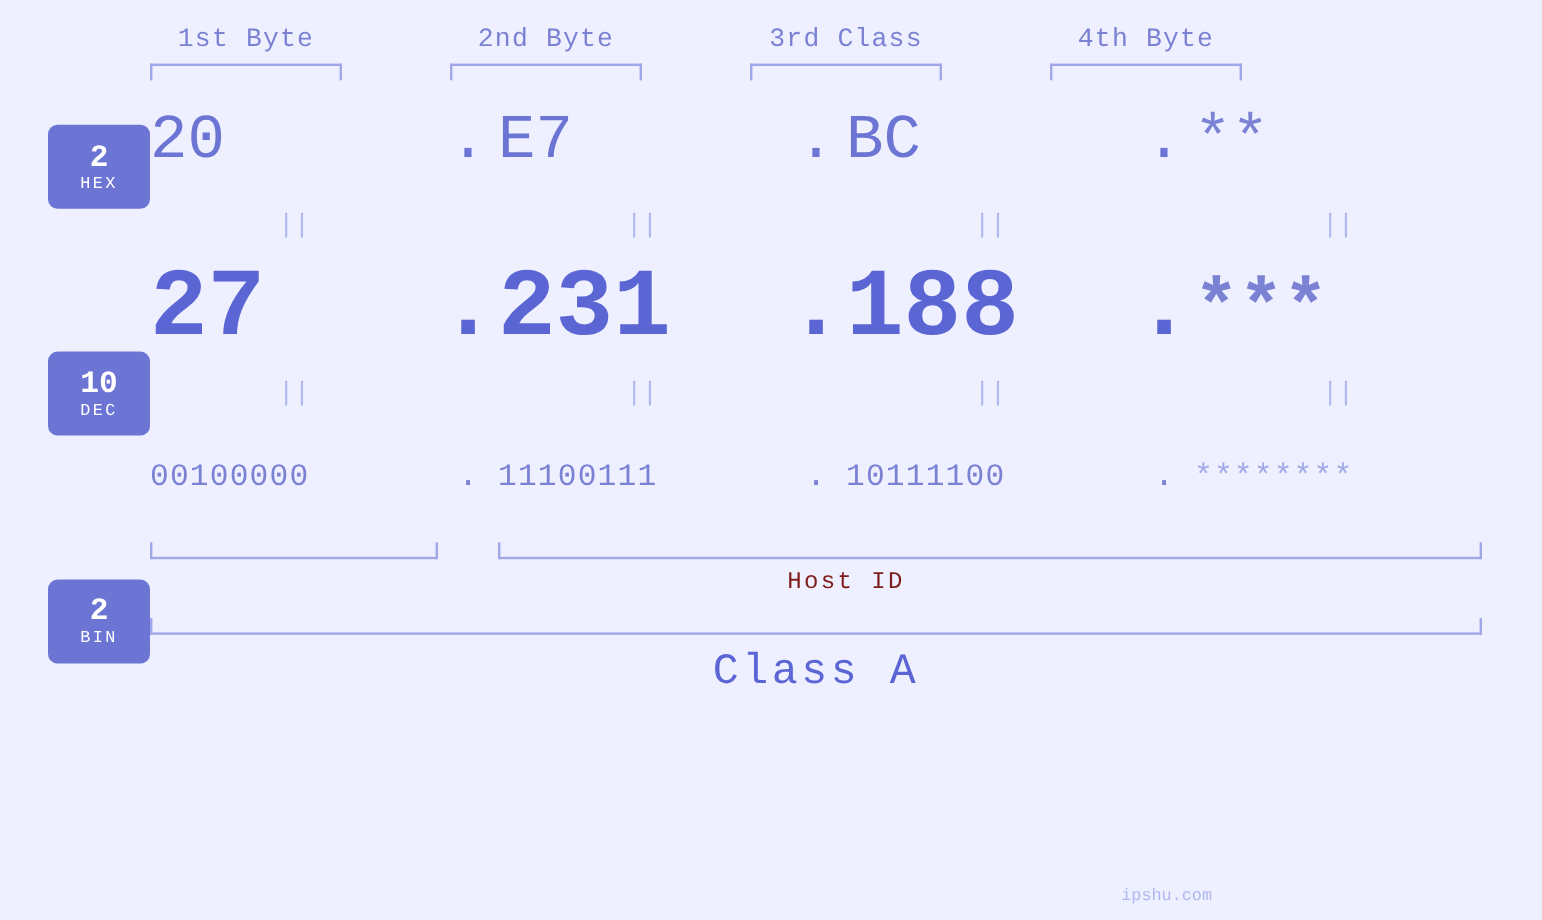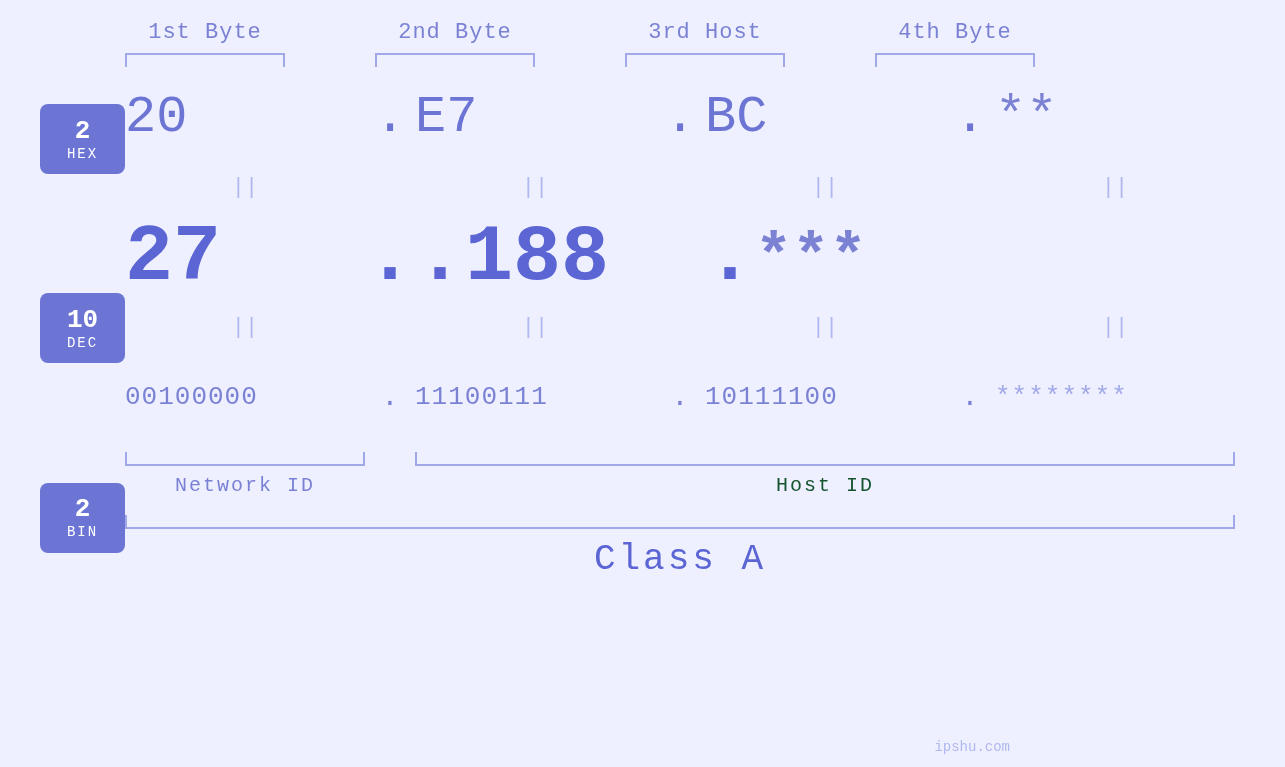--- a/index.html
+++ b/index.html
@@ -168,21 +168,21 @@
       <span class="byte-label">1st Byte</span>
       <div class="bracket-top"></div>
     </div>
     <div style="width:50px;"></div>
     <div class="byte-col">
       <span class="byte-label">2nd Byte</span>
       <div class="bracket-top"></div>
     </div>
     <div style="width:50px;"></div>
     <div class="byte-col">
-      <span class="byte-label">3rd Host</span>
+      <span class="byte-label">3rd Class</span>
       <div class="bracket-top"></div>
     </div>
     <div style="width:50px;"></div>
     <div class="byte-col">
       <span class="byte-label">4th Byte</span>
       <div class="bracket-top"></div>
     </div>
   </div>
 
   <div class="layout-wrapper">
@@ -254,20 +254,23 @@
         </div>
       </div>
 
       <div class="bytes-row">
         <div class="byte-cell">
           <span style="font-size:80px; font-weight:bold; color:#5b65d4;">27</span>
         </div>
         <div class="dot-cell">
           <span style="font-size:80px; font-weight:bold; color:#5b65d4;">.</span>
         </div>
+        <div class="byte-cell">
+          <span style="font-size:80px; font-weight:bold; color:#5b65d4;">231</span>
+        </div>
         <div class="dot-cell">
           <span style="font-size:80px; font-weight:bold; color:#5b65d4;">.</span>
         </div>
         <div class="byte-cell">
           <span style="font-size:80px; font-weight:bold; color:#5b65d4;">188</span>
         </div>
         <div class="dot-cell">
           <span style="font-size:80px; font-weight:bold; color:#5b65d4;">.</span>
         </div>
         <div class="byte-cell">
@@ -317,26 +320,23 @@
         </div>
       </div>
 
       <div style="display:flex; align-items:flex-start; margin-top:5px;">
         <div style="width:240px; height:14px; border-bottom:2px solid #a0a8e8; border-left:2px solid #a0a8e8; border-right:2px solid #a0a8e8;"></div>
         <div style="width:50px;"></div>
         <div style="flex:1; height:14px; border-bottom:2px solid #a0a8e8; border-left:2px solid #a0a8e8; border-right:2px solid #a0a8e8;"></div>
       </div>
 
       <div style="display:flex; margin-top:8px;">
-        <div style="width:240px; text-align:center;">
-          <span style="color:#7b82d4; font-size:20px; font-family:'Courier New',Courier,monospace; letter-spacing:2px;">Network ID</span>
-        </div>
         <div style="width:50px;"></div>
         <div style="flex:1; text-align:center;">
-          <span style="color:#14532d; font-size:20px; font-family:'Courier New',Courier,monospace; letter-spacing:2px;">Host ID</span>
+          <span style="color:#7f1d1d; font-size:20px; font-family:'Courier New',Courier,monospace; letter-spacing:2px;">Host ID</span>
         </div>
       </div>
 
       <div style="width:100%; height:14px; border-bottom:2px solid #a0a8e8; border-left:2px solid #a0a8e8; border-right:2px solid #a0a8e8; margin-top:18px;"></div>
 
       <div style="display:flex; justify-content:center; margin-top:10px;">
         <span style="color:#5b65d4; font-size:36px; font-family:'Courier New',Courier,monospace; letter-spacing:3px;">Class A</span>
       </div>
 
     </div>

